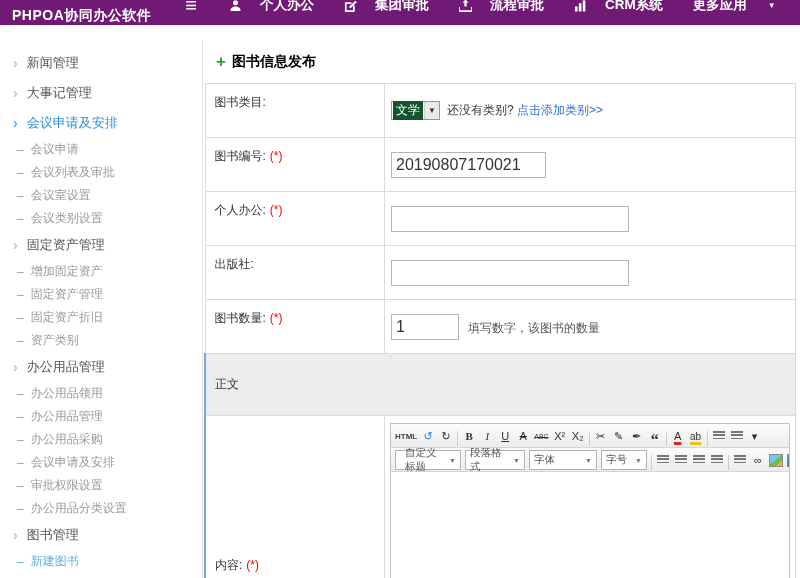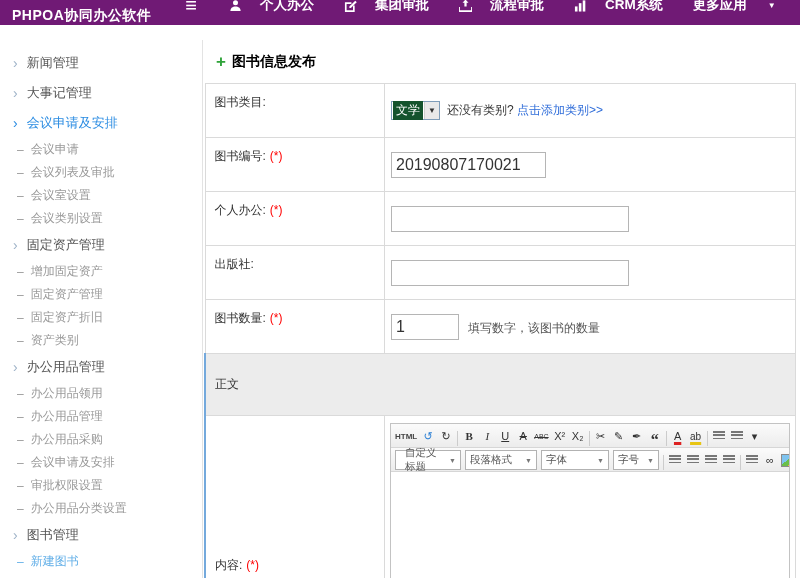--- a/index.html
+++ b/index.html
@@ -284,21 +284,21 @@
                 <span class="tsep"></span>
                 <span class="tbtn bars"></span>
                 <span class="tbtn bars"></span>
                 <span class="tbtn">▾</span>
               </div>
             <div class="toolbar-row">
                 <span class="tsel" style="width: 66px; padding-left: 9px;">
                   <span class="tsel-label">自定义标题</span>
                   <span class="sarr">▼</span>
                 </span>
-                <span class="tsel" style="width: 72px;">
+                <span class="tsel" style="width: 60px;">
                   <span class="tsel-label">段落格式</span>
                   <span class="sarr">▼</span>
                 </span>
                 <span class="tsel" style="width: 68px;">
                   <span class="tsel-label">字体</span>
                   <span class="sarr">▼</span>
                 </span>
                 <span class="tsel" style="width: 46px;">
                   <span class="tsel-label">字号</span>
                   <span class="sarr">▼</span>

